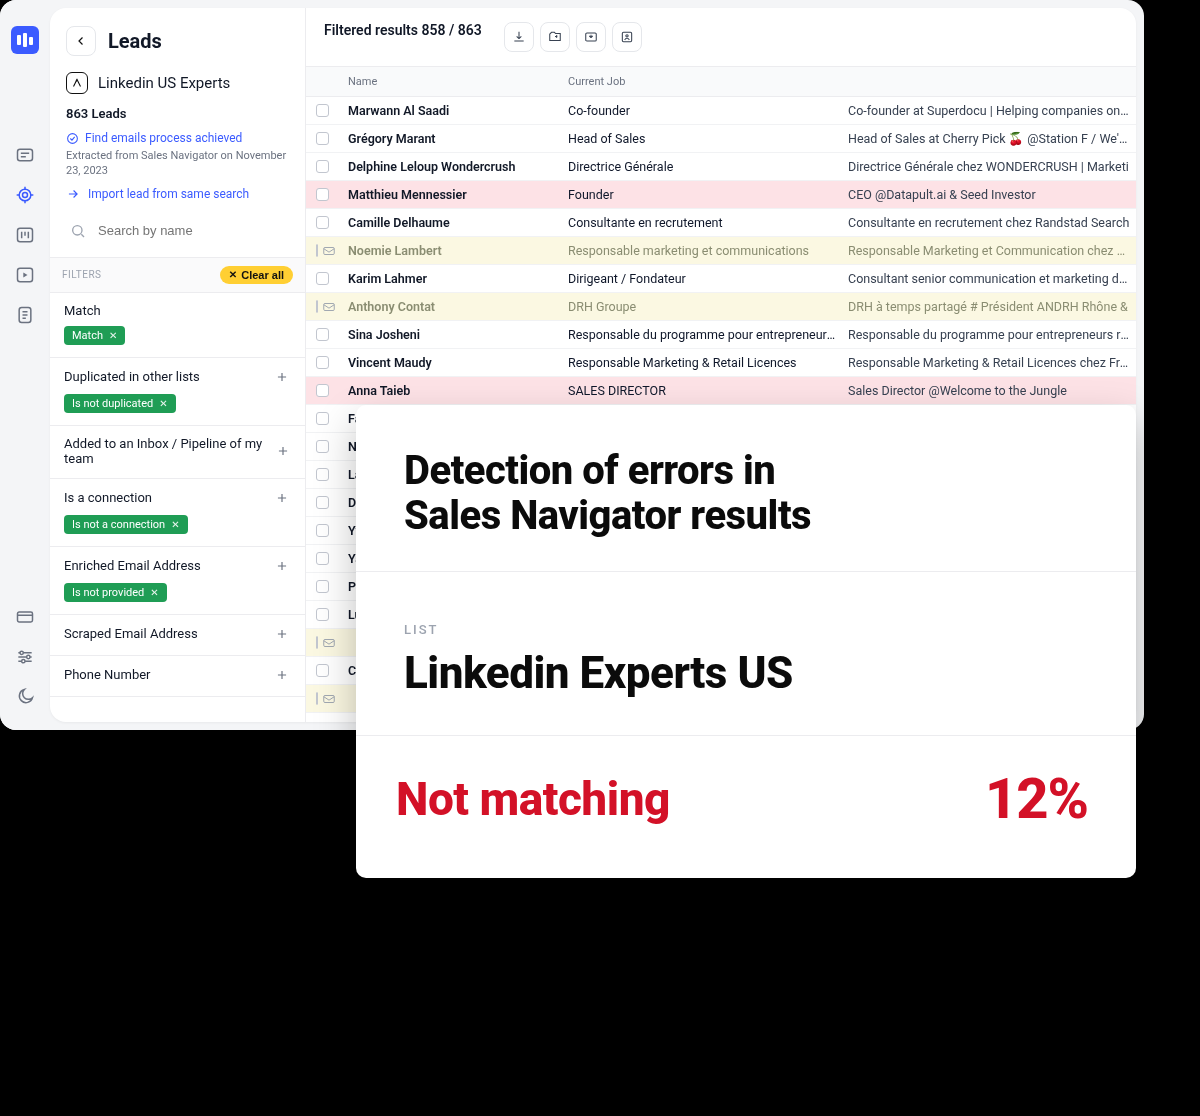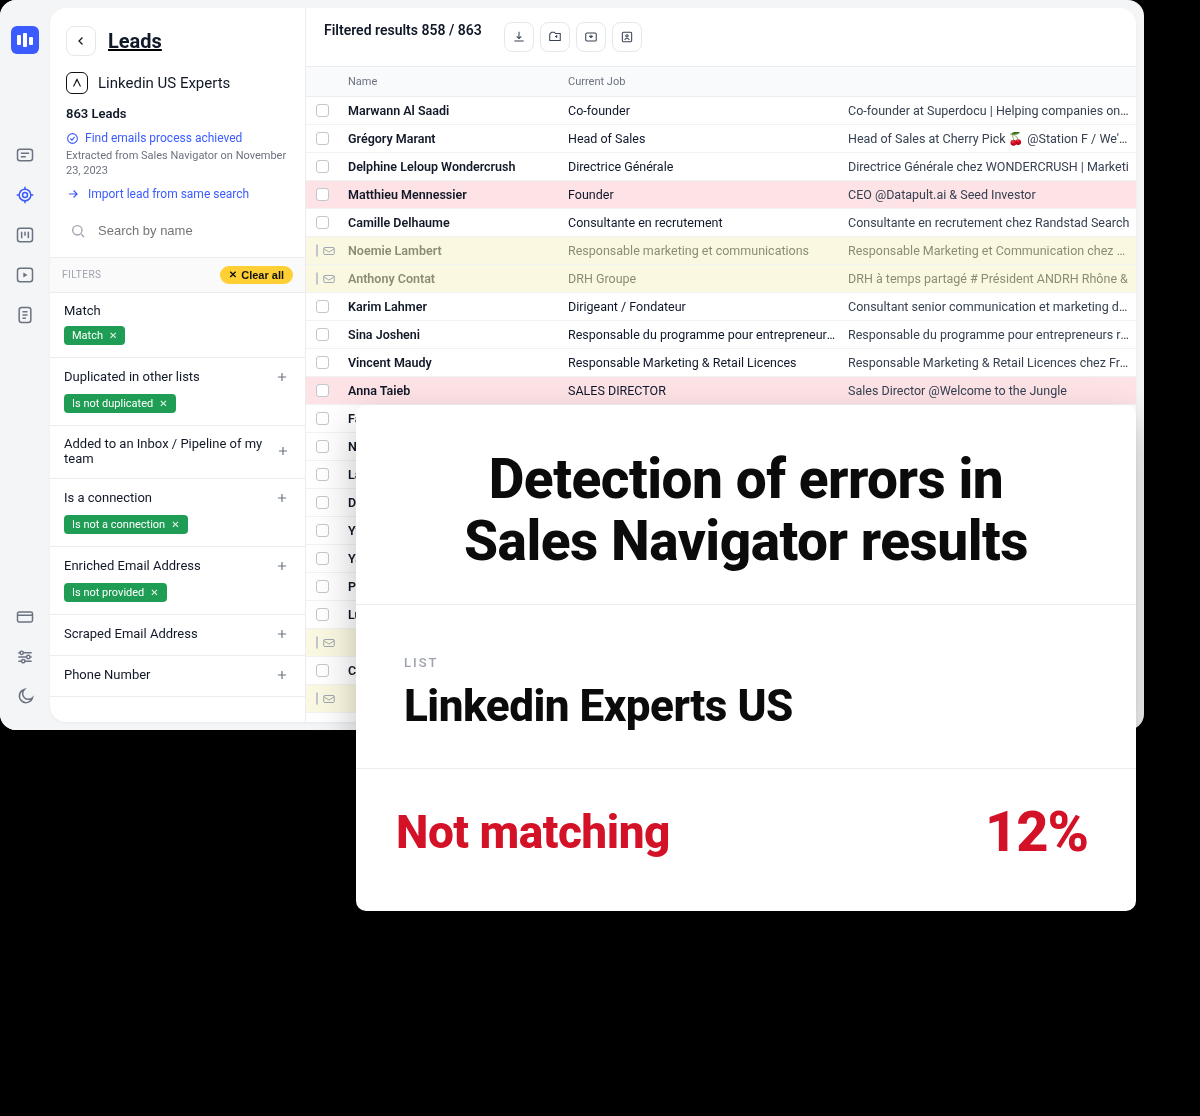--- a/index.html
+++ b/index.html
@@ -7,21 +7,21 @@
   .app { position: absolute; top: 0; left: 0; width: 1144px; height: 730px; background: #f4f5f7; border-radius: 16px; display: flex; overflow: hidden; }
   .nav-rail { width: 50px; background: #f4f5f7; display: flex; flex-direction: column; align-items: center; padding-top: 26px; }
   .nav-logo { width: 28px; height: 28px; background: #3b5bff; border-radius: 6px; display:flex; align-items:center; justify-content:center; margin-bottom: 90px;}
   .nav-icons { display:flex; flex-direction:column; gap: 18px; align-items:center;}
   .nav-icon { width: 22px; height:22px; display:flex; align-items:center; justify-content:center; color:#6b7280; border-radius:6px; }
   .nav-icon.active { color:#3b5bff; }
   .nav-spacer { flex:1; }
   .nav-bottom { display:flex; flex-direction:column; gap:18px; align-items:center; padding-bottom:22px;}
   .panel { flex:1; background:#fff; border-radius:16px; margin:8px 8px 8px 0; display:flex; overflow:hidden; box-shadow: 0 1px 3px rgba(0,0,0,0.05);}
   .sidebar { width: 256px; border-right:1px solid #ececef; display:flex; flex-direction:column; }
-  .sb-header { padding: 18px 16px 10px 16px; display:flex; align-items:center; gap:12px;text-decoration:underline;}
+  .sb-header { padding: 18px 16px 10px 16px; display:flex; align-items:center; gap:12px;}
   .back-btn { width:30px; height:30px; border:1px solid #e5e7eb; border-radius:8px; display:flex; align-items:center; justify-content:center; background:#fff; cursor:pointer;}
   .sb-title { font-size:20px; font-weight:700; color:#111827;}
   .sb-list-row { padding: 6px 16px 12px 16px; display:flex; align-items:center; gap:10px;}
   .list-icon { width:22px; height:22px; border:1.5px solid #111; border-radius:6px; display:flex; align-items:center; justify-content:center; font-size:12px;}
   .sb-list-name { font-size:15px; font-weight:400; color:#111827;}
   .sb-subcount { padding: 0 16px 10px 16px; font-size:13px; font-weight:600; color:#111827;}
   .sb-info { padding: 0 16px 4px 16px; font-size:12px; color:#3b5bff; display:flex; align-items:center; gap:6px;}
   .sb-info-sub { padding: 0 16px 8px 16px; font-size:11px; color:#6b7280; line-height:1.35;}
   .sb-import { padding: 0 16px 12px 16px; font-size:12px; color:#3b5bff; display:flex; align-items:center; gap:8px;}
   .sb-search { margin: 4px 12px 12px 12px; display:flex; align-items:center; gap:12px; padding:6px 8px; color:#9ca3af;}
@@ -52,21 +52,21 @@
   .trow.yellow { background:#fbf8e2;}
   .td-check { width:36px; padding:0 10px; display:flex; align-items:center; gap:4px;}
   .cbx { width:13px; height:13px; border:1.2px solid #c2c6cf; border-radius:3px; background:#fff; display:inline-block;}
   .env-icon { width:14px; height:14px; color:#9aa1ad;}
   .td-name { width:220px; padding:0 6px; font-weight:600; color:#111827; white-space:nowrap; overflow:hidden; text-overflow:ellipsis;}
   .td-job { width:280px; padding:0 6px; color:#0f172a; white-space:nowrap; overflow:hidden; text-overflow:ellipsis;}
   .td-headline { flex:1; padding:0 6px; color:#374151; white-space:nowrap; overflow:hidden; text-overflow:ellipsis;}
   .trow.yellow .td-name, .trow.yellow .td-job, .trow.yellow .td-headline { color:#8a8d72;}
   .overlay { position:absolute; left:356px; top:405px; width:780px; background:#fff; border-radius:10px; box-shadow: 0 18px 40px rgba(0,0,0,0.25); overflow:hidden; z-index:10;}
   .overlay-top { padding: 44px 48px 32px 48px;}
-  .overlay-title { font-size:55px; font-weight:800; color:#0b0b0b; line-height:1.12; letter-spacing:-0.5px;text-align:center;}
+  .overlay-title { font-size:40px; font-weight:800; color:#0b0b0b; line-height:1.12; letter-spacing:-0.5px;}
   .overlay-mid { padding: 22px 48px 36px 48px; border-top:1px solid #ececef;}
   .overlay-label { font-size:13px; letter-spacing:2px; color:#9ca3af; font-weight:500; margin-bottom:10px;margin-top:28px;}
   .overlay-listname { font-size:44px; font-weight:800; color:#0b0b0b; letter-spacing:-0.5px;}
   .overlay-bottom { padding: 30px 48px 46px 40px; border-top:1px solid #ececef; display:flex; align-items:center; justify-content:space-between;}
   .overlay-status { font-size:46px; font-weight:800; color:#d31127; letter-spacing:-0.5px;}
   .overlay-pct { font-size:56px; font-weight:800; color:#d31127; letter-spacing:-1px;}
   svg { display:block; }
 </style>
 </head>
 <body>
@@ -342,41 +342,41 @@
                   <svg width="14" height="14" viewBox="0 0 24 24" fill="none" stroke="#9aa1ad" stroke-width="1.6">
                     <rect x="3" y="6" width="18" height="12" rx="2"></rect>
                     <path d="M3 8l9 6 9-6"></path>
                   </svg>
                 </span>
               </div>
               <div class="td-name">Noemie Lambert</div>
               <div class="td-job">Responsable marketing et communications</div>
               <div class="td-headline">Responsable Marketing et Communication chez WII</div>
             </div>
+            <div class="trow">
+              <div class="td-check">
+                <span class="cbx"></span>
+              </div>
+              <div class="td-name">Karim Lahmer</div>
+              <div class="td-job">Dirigeant / Fondateur</div>
+              <div class="td-headline">Consultant senior communication et marketing digit</div>
+            </div>
             <div class="trow yellow">
               <div class="td-check">
                 <span class="cbx"></span>
                 <span class="env-icon">
                   <svg width="14" height="14" viewBox="0 0 24 24" fill="none" stroke="#9aa1ad" stroke-width="1.6">
                     <rect x="3" y="6" width="18" height="12" rx="2"></rect>
                     <path d="M3 8l9 6 9-6"></path>
                   </svg>
                 </span>
               </div>
               <div class="td-name">Anthony Contat</div>
               <div class="td-job">DRH Groupe</div>
               <div class="td-headline">DRH à temps partagé # Président ANDRH Rhône &amp;</div>
-            </div>
-            <div class="trow">
-              <div class="td-check">
-                <span class="cbx"></span>
-              </div>
-              <div class="td-name">Karim Lahmer</div>
-              <div class="td-job">Dirigeant / Fondateur</div>
-              <div class="td-headline">Consultant senior communication et marketing digit</div>
             </div>
             <div class="trow">
               <div class="td-check">
                 <span class="cbx"></span>
               </div>
               <div class="td-name">Sina Josheni</div>
               <div class="td-job">Responsable du programme pour entrepreneurs réfugi...</div>
               <div class="td-headline">Responsable du programme pour entrepreneurs réf</div>
             </div>
             <div class="trow">

